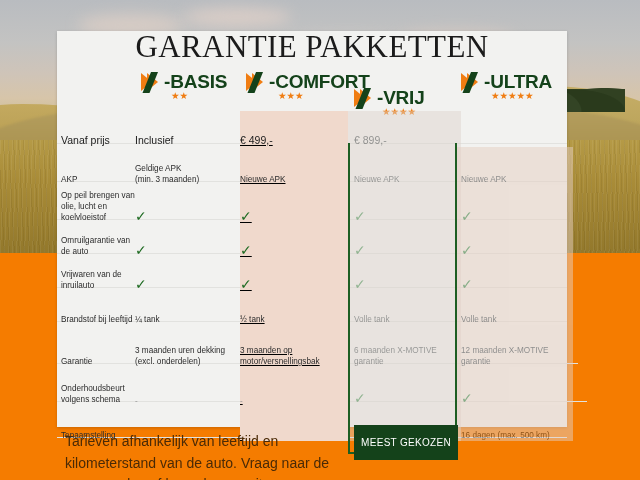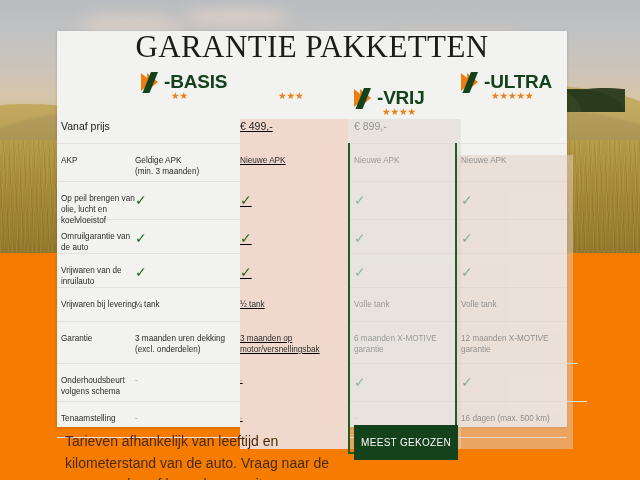--- a/index.html
+++ b/index.html
@@ -114,21 +114,21 @@
     font-size:19px;font-weight:bold;color:#14421a;letter-spacing:-.2px;
     font-family:"Liberation Sans","DejaVu Sans",sans-serif;white-space:nowrap;
   }
   .stars{
     position:absolute;top:20px;font-size:9.5px;color:#f07d12;letter-spacing:0px;
     line-height:1;white-space:nowrap;
   }
 
   
   .row{position:absolute;left:0;width:510px;border-bottom:1px solid #e2e2df;}
-  .cell{position:absolute;top:12px;height:100%;display:flex;align-items:flex-start;}
+  .cell{position:absolute;top:4px;height:100%;display:flex;align-items:flex-end;}
   .c0{left:0;width:78px;padding-left:4px;}
   .c1{left:78px;width:105px;}
   .c2{left:183px;width:108px;text-decoration:underline;}
   .c3{left:291px;width:107px;padding-left:6px;}
   .c4{left:398px;width:112px;padding-left:6px;}
 
   .lbl{font-size:8.2px;color:#2b2b2b;line-height:1.35;}
   .lbl.big{font-size:10.5px;color:#1b1b1b;}
   .val{font-size:8.2px;color:#2b2b2b;line-height:1.35;}
   .val.big{font-size:10.5px;color:#1b1b1b;}
@@ -184,20 +184,28 @@
           <div class="xmark">
             <span class="chev"></span>
             <span class="chev2"></span>
             <span class="leg"></span>
           </div>
           <span class="lgname">-BASIS</span>
         </div>
         <div class="stars" style="left: 36px;">★★</div>
       </div>
       <div class="colhead ch2">
+        <div class="logo">
+          <div class="xmark">
+            <span class="chev"></span>
+            <span class="chev2"></span>
+            <span class="leg"></span>
+          </div>
+          <span class="lgname">-COMFORT</span>
+        </div>
         <div class="stars" style="left: 38px;">★★★</div>
       </div>
       <div class="colhead ch3">
         <div class="logo">
           <div class="xmark">
             <span class="chev"></span>
             <span class="chev2"></span>
             <span class="leg"></span>
           </div>
           <span class="lgname">-VRIJ</span>
@@ -212,20 +220,23 @@
             <span class="leg"></span>
           </div>
           <span class="lgname">-ULTRA</span>
         </div>
         <div class="stars" style="left: 36px;">★★★★★</div>
       </div>
       <div class="row" style="top: 36px; height: 36px;">
         <div class="cell c0">
           <span class="lbl big">Vanaf prijs</span>
         </div>
+        <div class="cell c1">
+          <span class="val big">Inclusief</span>
+        </div>
         <div class="cell c2">
           <span class="val big">€ 499,-</span>
         </div>
         <div class="cell c3">
           <span class="val big">€ 899,-</span>
         </div>
       </div>
       <div class="row" style="top: 72px; height: 38px;">
         <div class="cell c0">
           <span class="lbl">AKP</span>
@@ -289,21 +300,21 @@
         </div>
         <div class="cell c3">
           <span class="check">✓</span>
         </div>
         <div class="cell c4">
           <span class="check">✓</span>
         </div>
       </div>
       <div class="row" style="top: 216px; height: 34px;">
         <div class="cell c0">
-          <span class="lbl">Vrijwaren bij levering</span>
+          <span class="lbl">Brandstof bij leeftijd</span>
         </div>
         <div class="cell c1">
           <span class="val">¼ tank</span>
         </div>
         <div class="cell c2">
           <span class="val">½ tank</span>
         </div>
         <div class="cell c3">
           <span class="val">Volle tank</span>
         </div>

